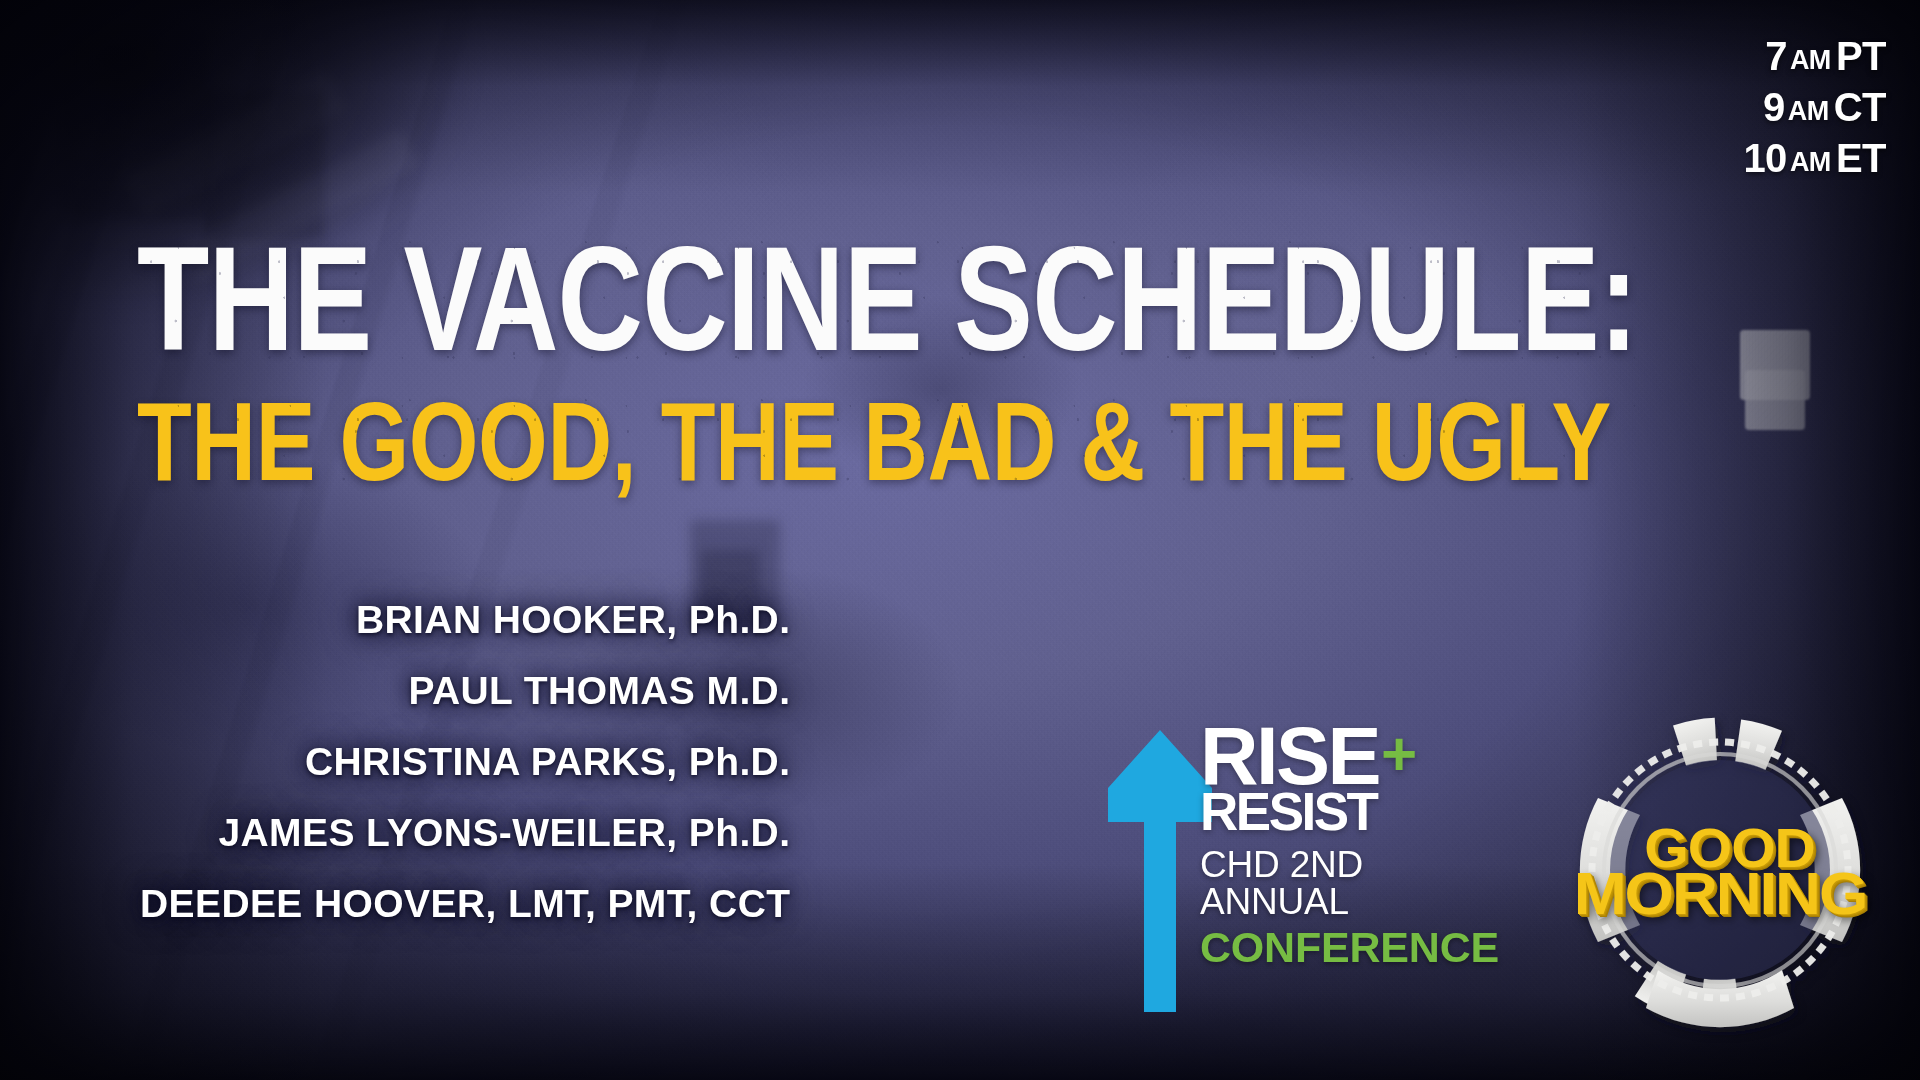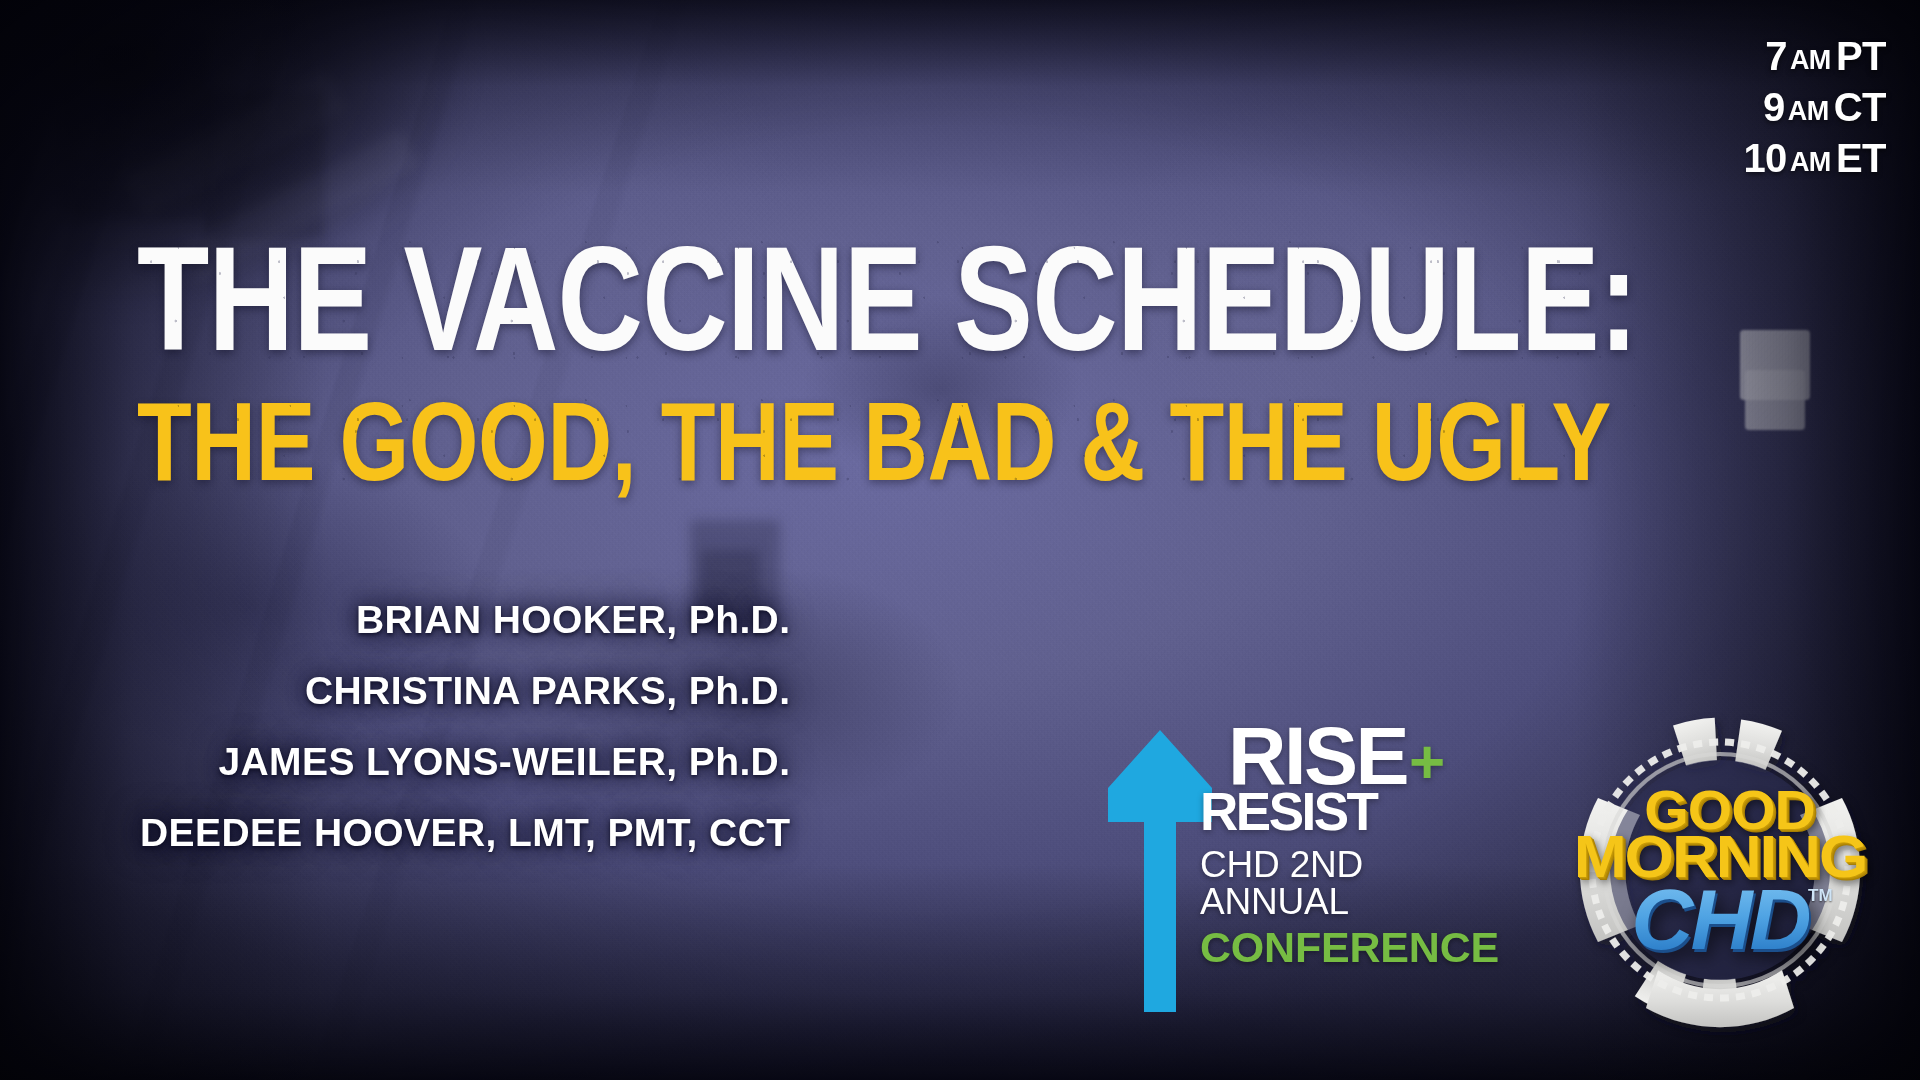--- a/index.html
+++ b/index.html
@@ -179,23 +179,22 @@
   }
   .rr-arrow{
     position:absolute; left:0; top:8px;
     width:104px; height:282px;
   }
   .rr-text{
     position:absolute; left:92px; top:0;
     width:310px;
   }
   .rr-line1{
-    display:flex; align-items:center;
+    display:flex; align-items:flex-start;
     line-height:.84;
-    margin-left:28px;
   }
   .rr-word{
     font-size:81px; font-weight:bold; color:#ffffff;
     letter-spacing:-2.5px;
     text-shadow:0 2px 6px rgba(0,0,0,.35);
   }
   .rr-plus{
     font-size:62px; font-weight:bold; color:#76BC43;
     margin-left:2px; position:relative; top:6px;
     letter-spacing:-2px;
@@ -296,20 +295,21 @@
     </div>
   </div>
 
   <div id="title-block">
     <div class="headline">THE VACCINE SCHEDULE:</div>
     <div class="subheadline">THE GOOD, THE BAD &amp; THE UGLY</div>
   </div>
 
   <div id="speakers">
     <div class="speaker">BRIAN HOOKER, Ph.D.</div>
+    <div class="speaker">PAUL THOMAS M.D.</div>
     <div class="speaker">CHRISTINA PARKS, Ph.D.</div>
     <div class="speaker">JAMES LYONS-WEILER, Ph.D.</div>
     <div class="speaker">DEEDEE HOOVER, LMT, PMT, CCT</div>
   </div>
 
   <div id="rise-logo">
     <svg class="rr-arrow" viewBox="0 0 104 282">
       <path d="M52 0 L104 58 L104 92 L68 92 L68 282 L36 282 L36 92 L0 92 L0 58 Z" fill="#1FA8E0"></path>
     </svg>
     <div class="rr-text">
@@ -352,20 +352,16 @@
           <circle cx="200" cy="180" r="128" fill="none" stroke="#ededeb" stroke-width="7" stroke-dasharray="9 7" opacity="0.95"></circle>
           <circle cx="200" cy="180" r="116" fill="none" stroke="#d9d9d7" stroke-width="4" opacity="0.6"></circle>
         </g>
       </g>
 
       <circle cx="200" cy="180" r="110" fill="#2f3158" opacity="0.55"></circle>
     </svg>
     <div class="gmc-words">
       <div class="gmc-good">GOOD</div>
       <div class="gmc-morning">MORNING</div>
-      <div class="gmc-chd-wrap">
-        <span class="gmc-chd">CHD</span>
-        <span class="gmc-tm">TM</span>
-      </div>
     </div>
   </div>
 
 </div>
 
 </body></html>

